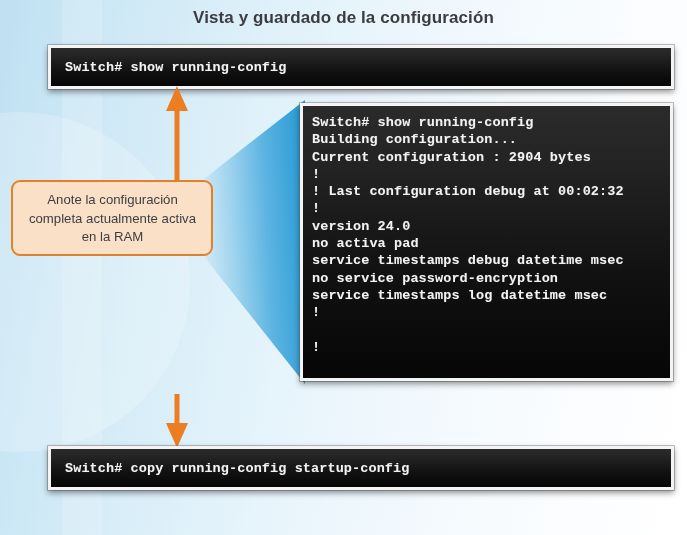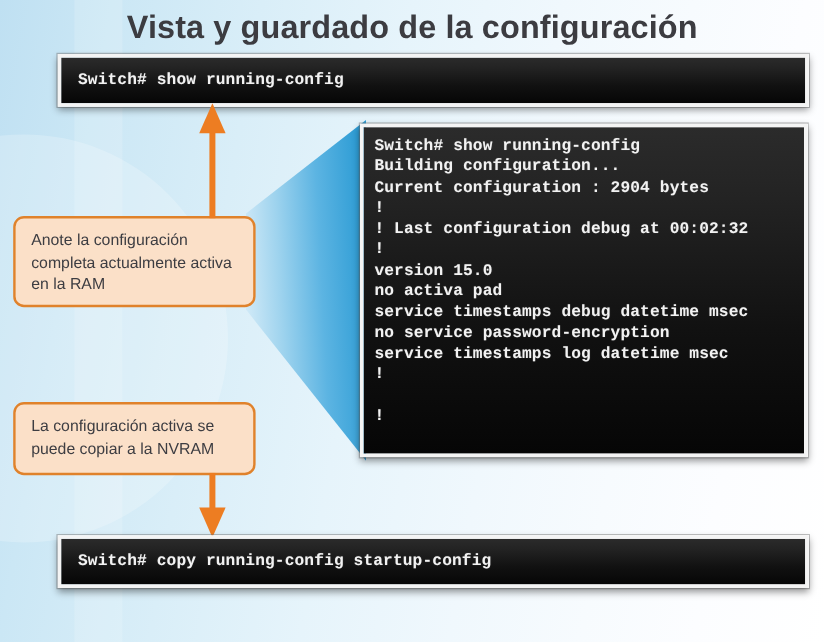--- a/index.html
+++ b/index.html
@@ -51,21 +51,21 @@
     pointer-events: none;
   }
 
   
   #title {
     position: absolute;
     left: 0;
     top: 8px;
     width: 687px;
     text-align: center;
-    font-size: 27px;
+    font-size: 17px;
     font-weight: bold;
     color: #3c3c41;
     letter-spacing: 0.1px;
   }
 
   
   .terminal {
     position: absolute;
     background: linear-gradient(180deg, #2b2b2b 0%, #232323 22%, #111111 62%, #060606 100%);
     border: 3px solid #f4f4f4;
@@ -122,20 +122,21 @@
   .callout {
     position: absolute;
     box-sizing: border-box;
     background: #fbe0c8;
     border: 2px solid #e0822b;
     border-radius: 9px;
     color: #3d3d42;
     font-size: 13.2px;
     line-height: 18.5px;
     padding: 9px 12px 9px 13px;
+    text-align: center;
   }
   #callout-ram {
     left: 11px;
     top: 180px;
     width: 202px;
     height: 76px;
   }
   #callout-nvram {
     left: 11px;
     top: 335px;
@@ -182,38 +183,35 @@
   </div>
 
   <div class="terminal" id="terminal-detail">
     <div class="body">
       <div class="tline">Switch# show running-config</div>
       <div class="tline">Building configuration...</div>
       <div class="tline">Current configuration : 2904 bytes</div>
       <div class="tline">!</div>
       <div class="tline">! Last configuration debug at 00:02:32</div>
       <div class="tline">!</div>
-      <div class="tline">version 15.0</div>
+      <div class="tline">version 24.0</div>
       <div class="tline">no activa pad</div>
       <div class="tline">service timestamps debug datetime msec</div>
       <div class="tline">no service password-encryption</div>
       <div class="tline">service timestamps log datetime msec</div>
       <div class="tline">!</div>
       <div class="tline">&nbsp;</div>
       <div class="tline">!</div>
     </div>
   </div>
 
   <div class="callout" id="callout-ram">
     <span>Anote la configuración completa actualmente activa en la RAM</span>
   </div>
 
-  <div class="callout" id="callout-nvram">
-    <span>La configuración activa se puede copiar a la NVRAM</span>
-  </div>
 
   <div class="arrow" id="arrow-up">
     <svg width="28" height="96" viewBox="0 0 28 96" xmlns="http://www.w3.org/2000/svg">
       <rect x="11.5" y="22" width="5" height="74" fill="#ed7d22"></rect>
       <polygon points="14,0 25,25 3,25" fill="#ed7d22"></polygon>
     </svg>
   </div>
 
   <div class="arrow" id="arrow-down">
     <svg width="28" height="54" viewBox="0 0 28 54" xmlns="http://www.w3.org/2000/svg">

